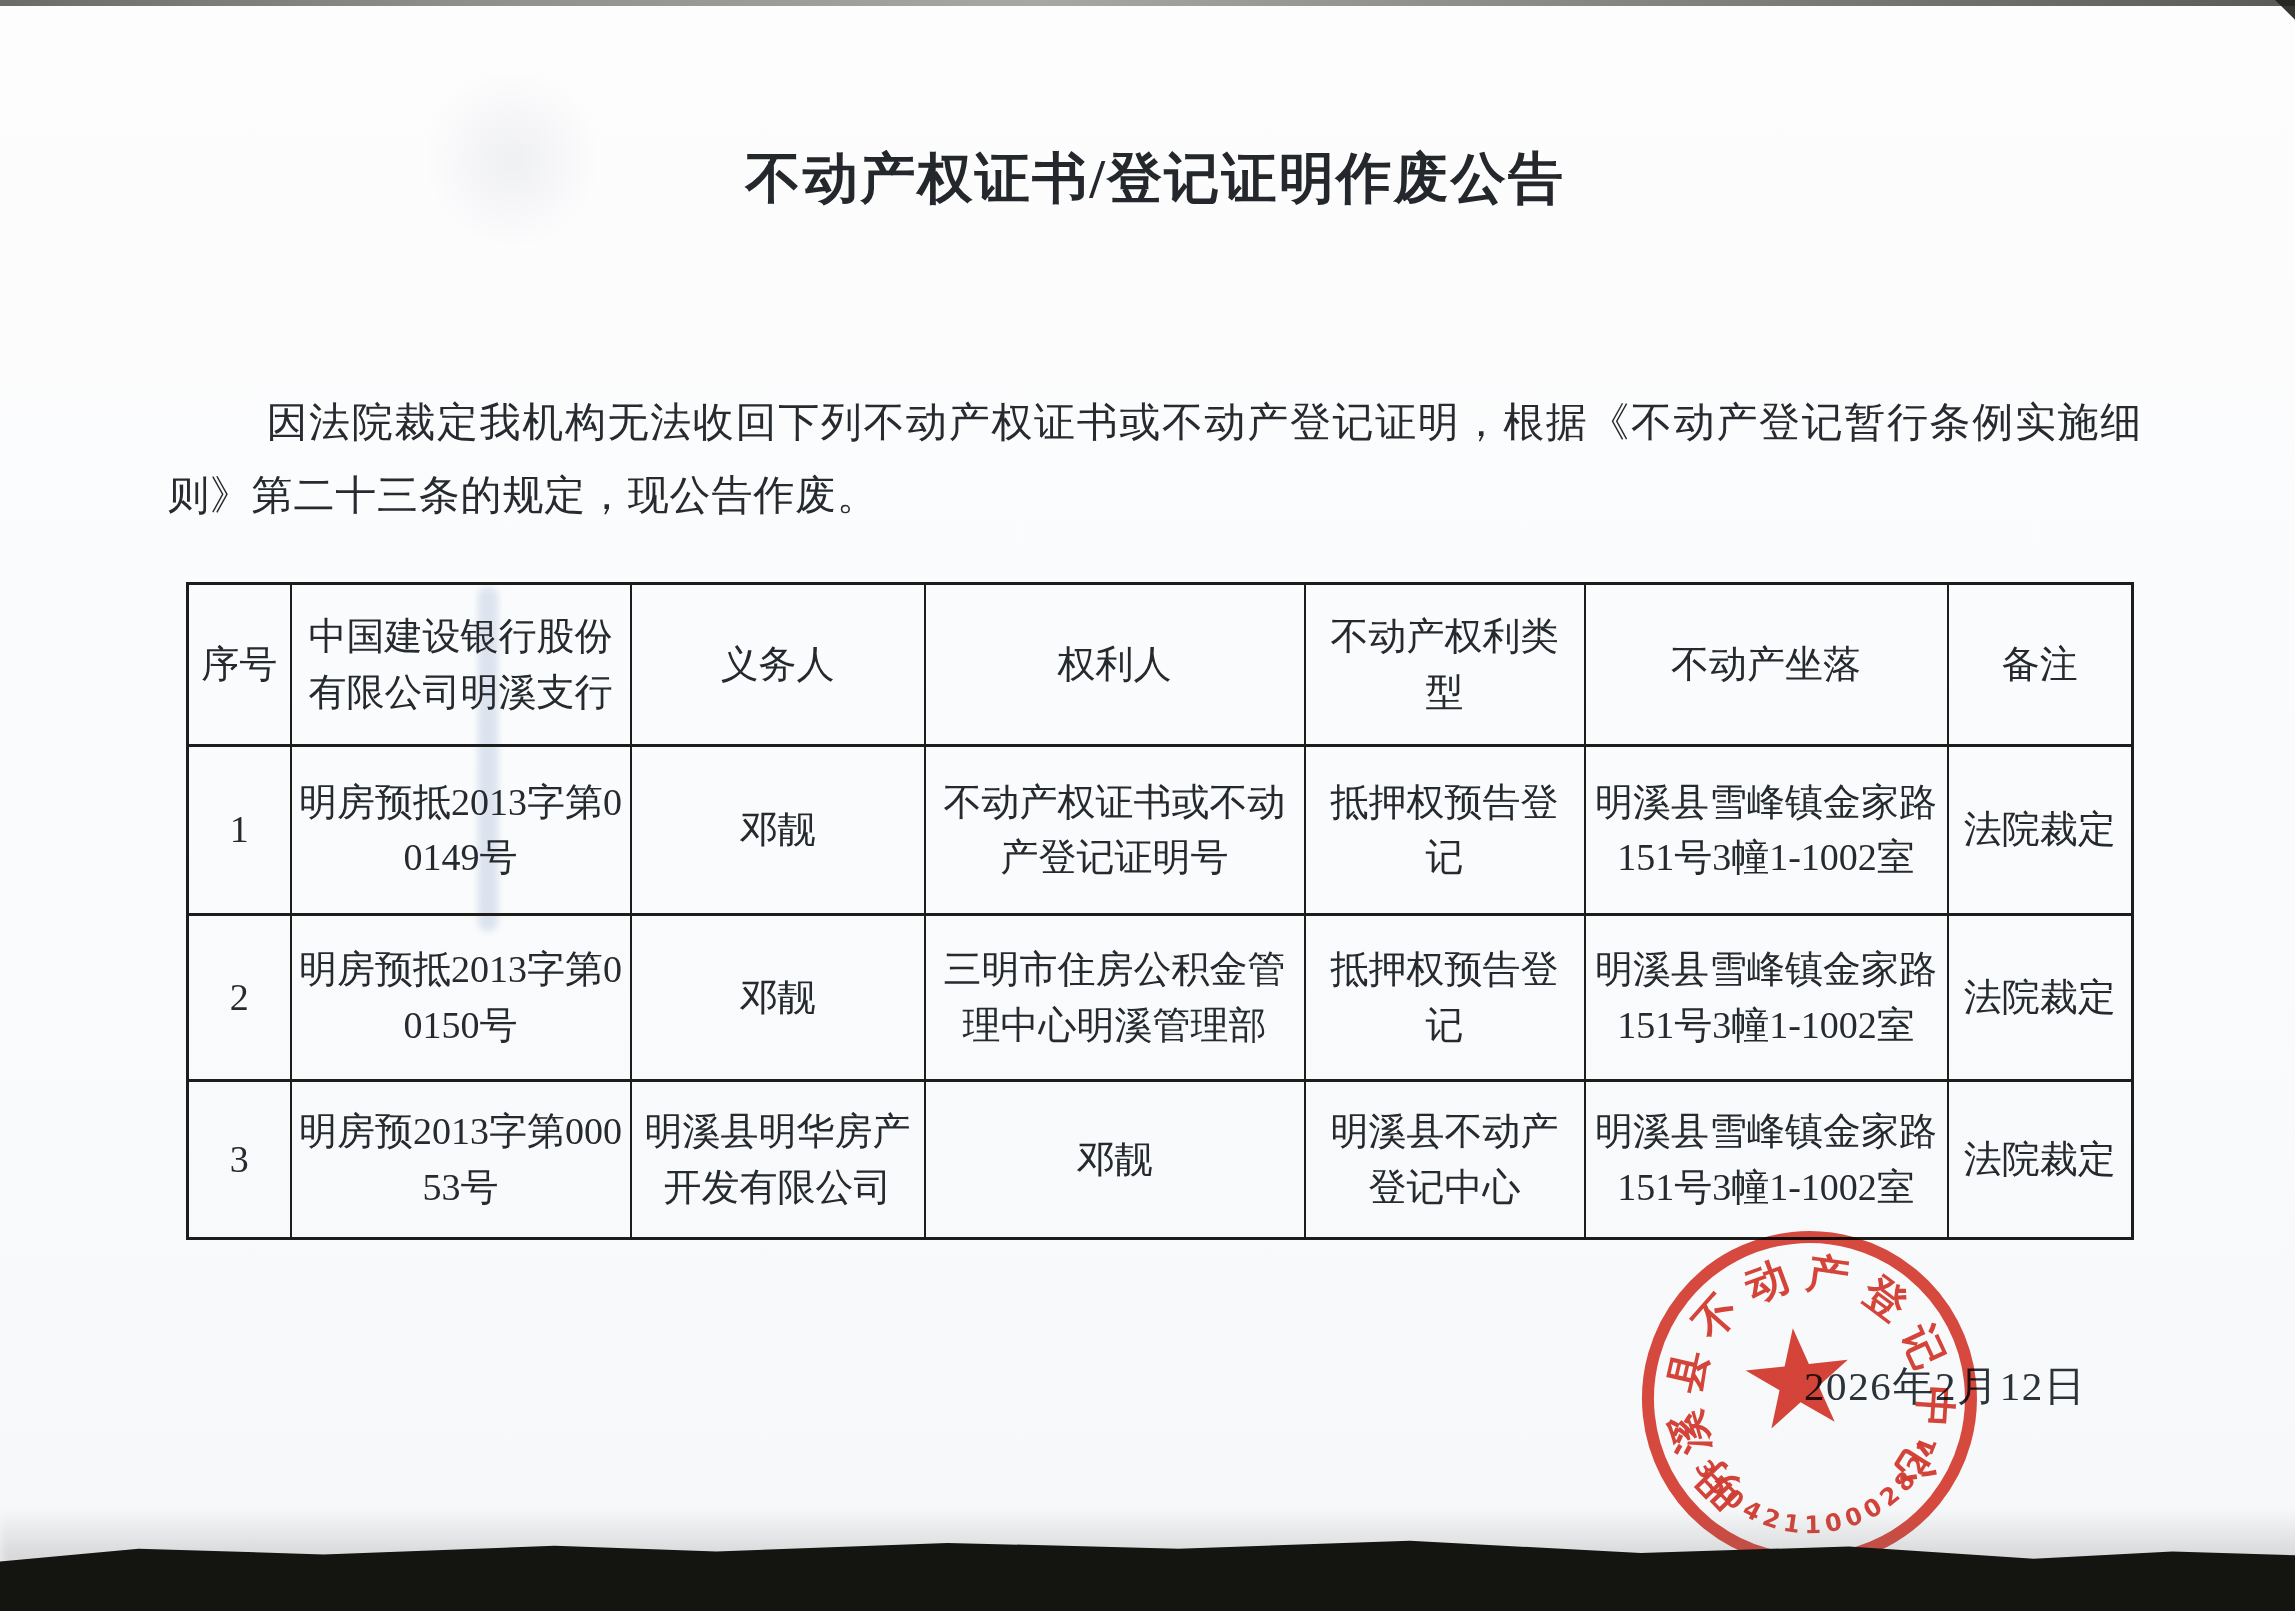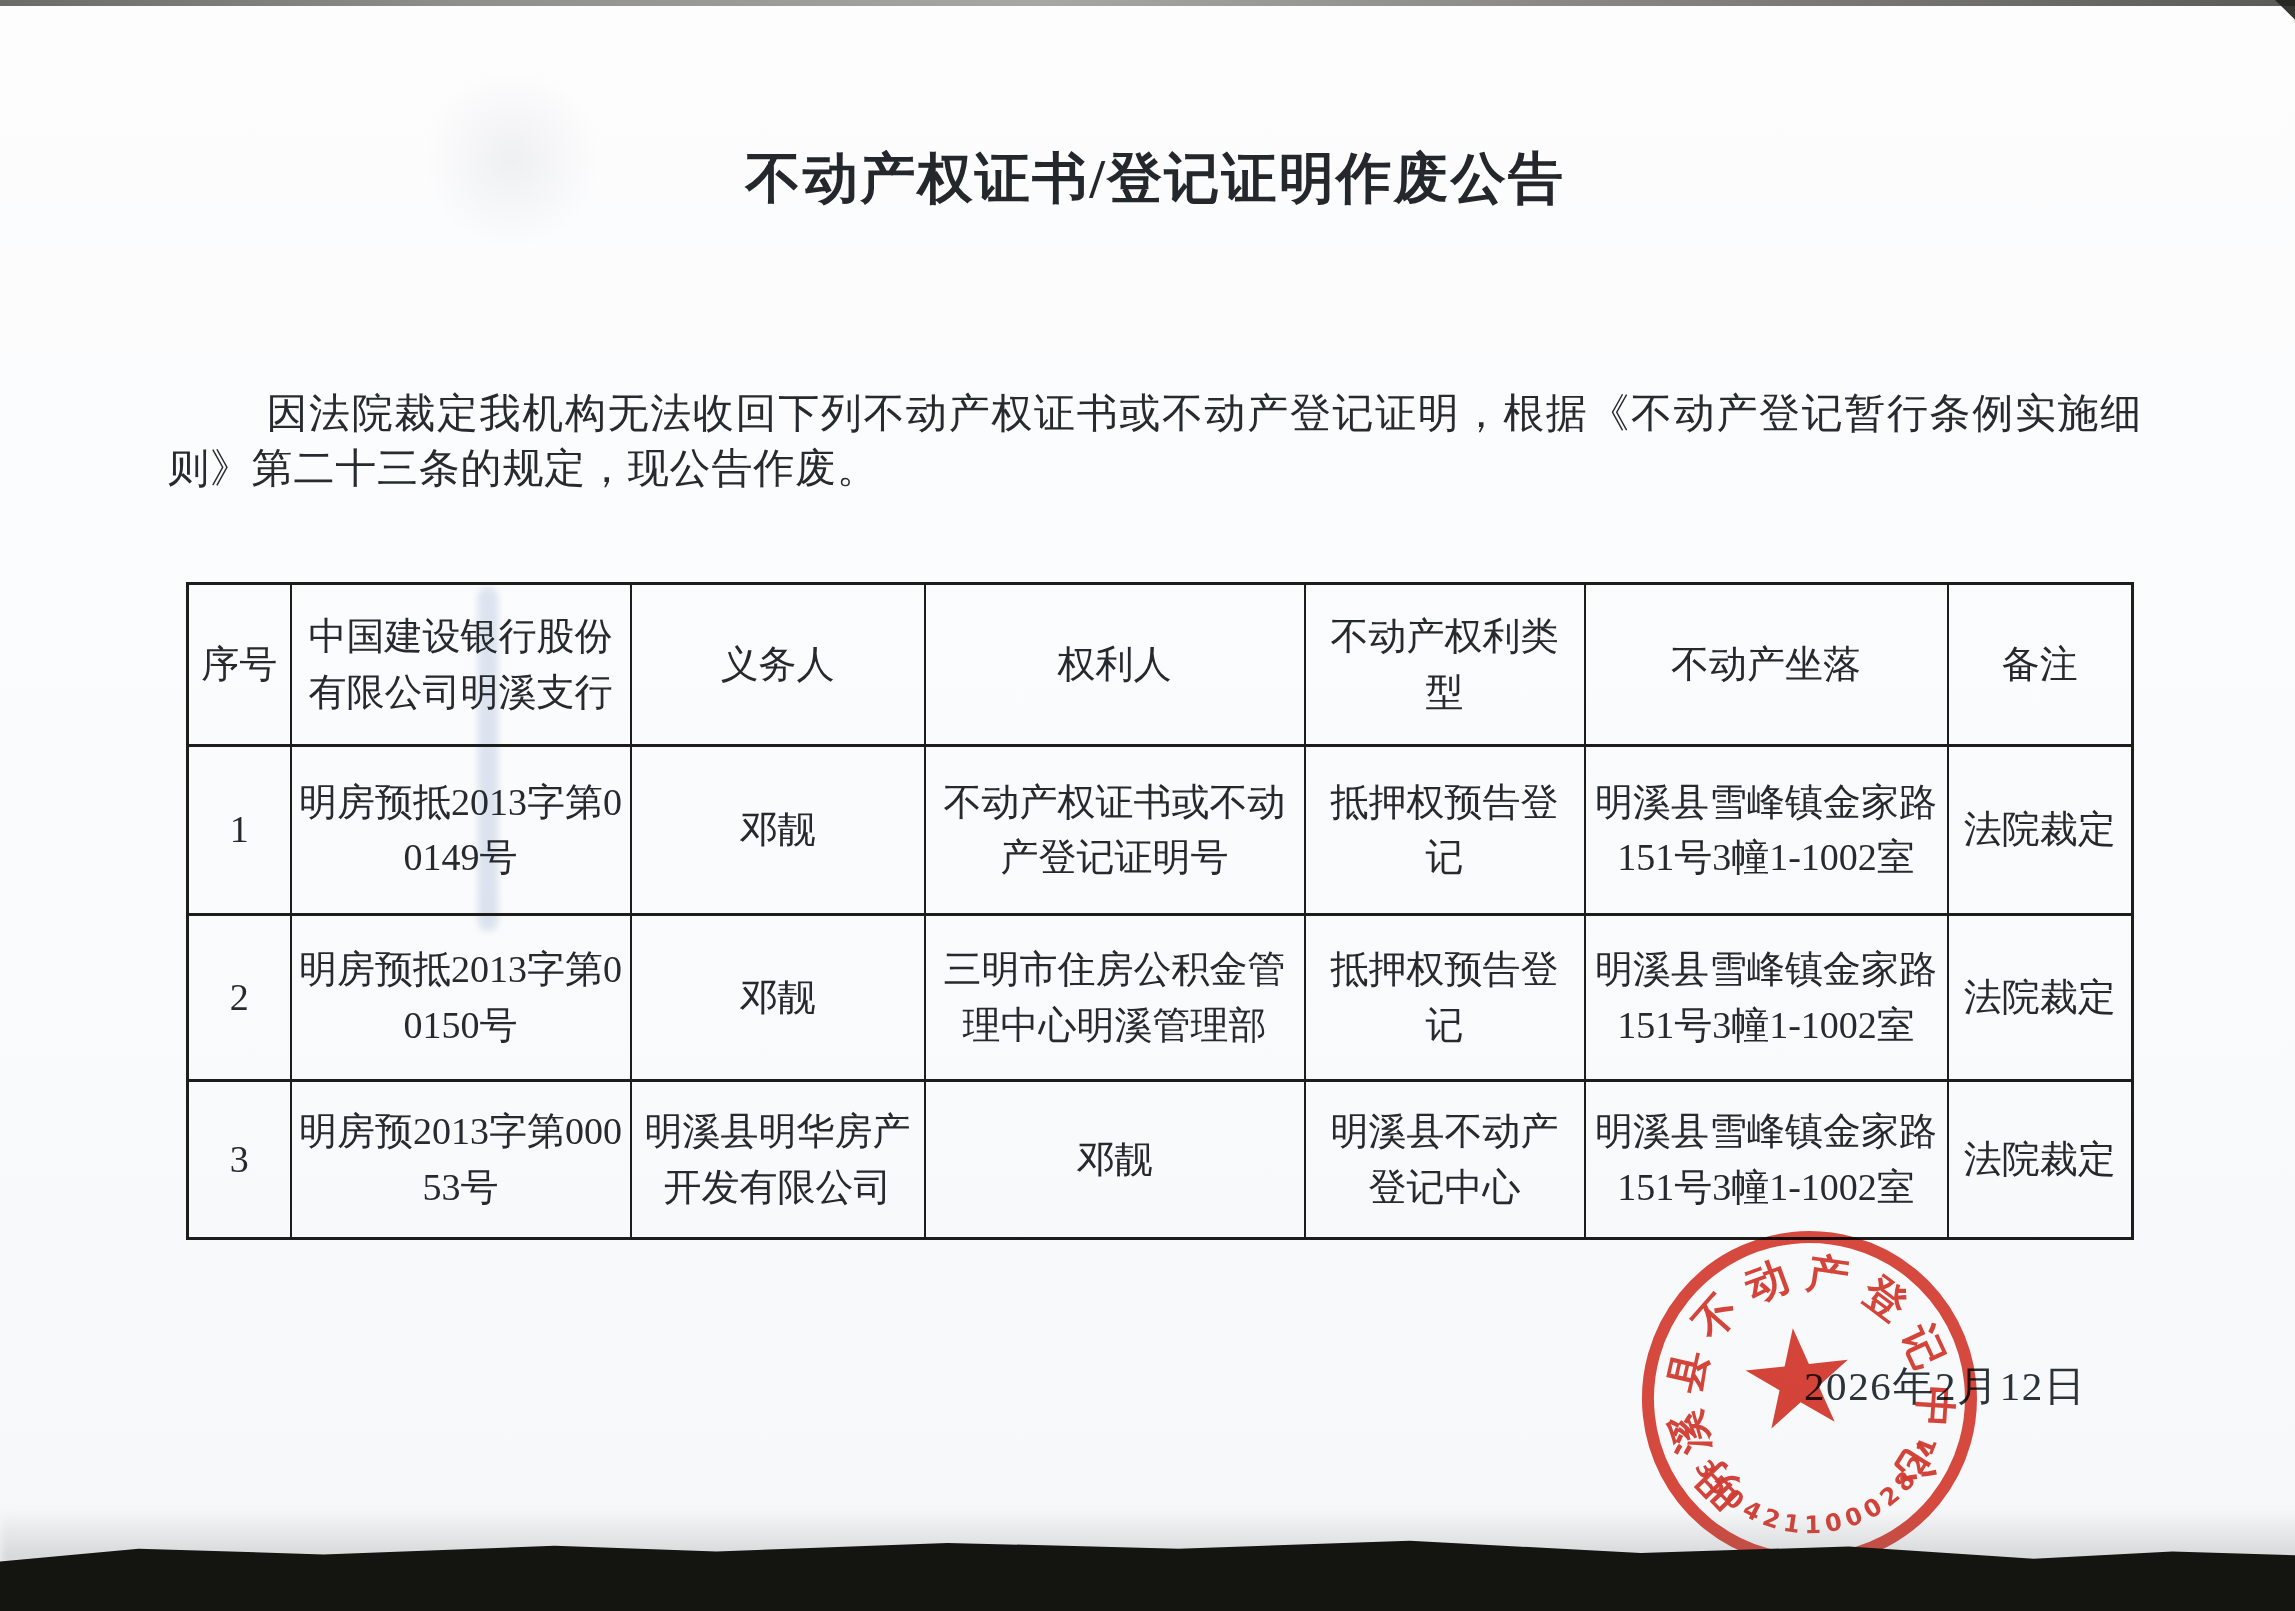--- a/index.html
+++ b/index.html
@@ -53,21 +53,21 @@
     text-align: center;
     font-size: 55px; font-weight: 700; letter-spacing: 2.3px;
     color: #24282c;
   }
   .doc-number {
     position: absolute; top: 287px; left: 1727px;
     font-size: 43px; letter-spacing: 1.6px; color: #2b3036;
   }
   .doc-paragraph {
     position: absolute; top: 386px; left: 168px; width: 1974px;
-    font-size: 41px; line-height: 55px; text-align: justify;
+    font-size: 41px; line-height: 73px; text-align: justify;
     text-indent: 2.4em; letter-spacing: 0.8px; color: #272b30;
   }
 
   
   .doc-table-wrap { position: absolute; top: 582px; left: 186px; }
   table.doc-table {
     border-collapse: collapse; table-layout: fixed;
     width: 1946px;
     font-size: 38px; color: #262a2e;
     border: 3.9px solid #1d1d1b;

